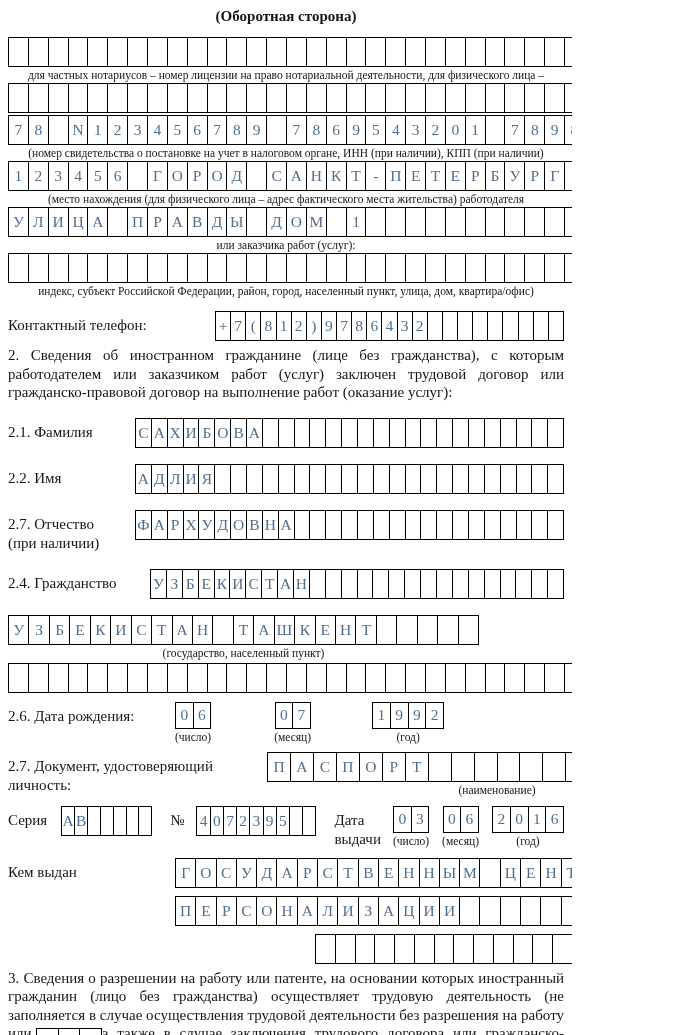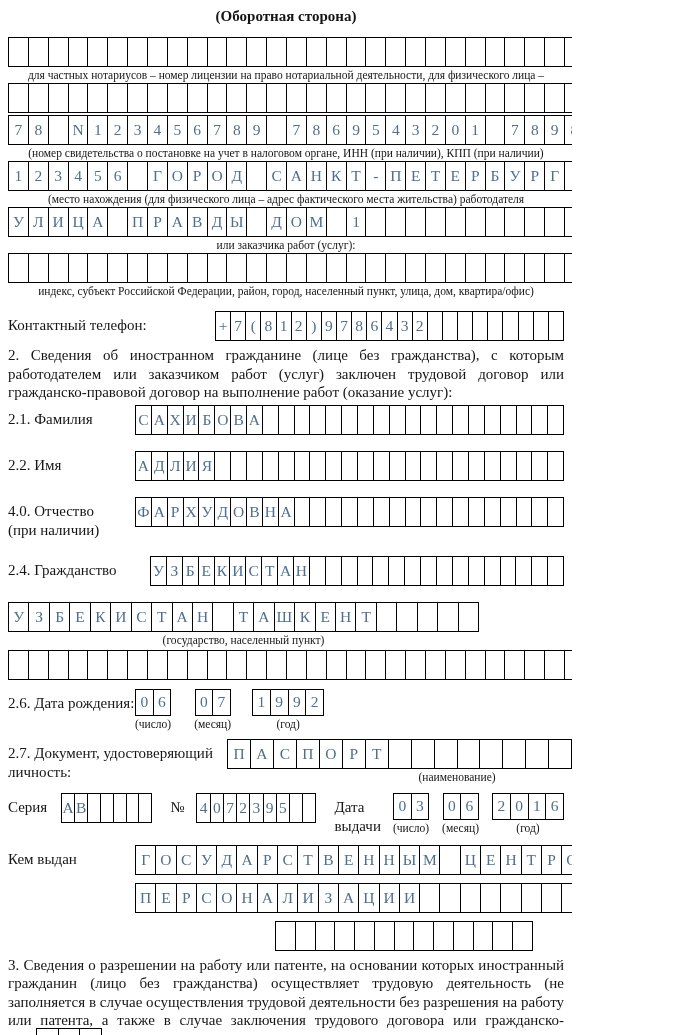--- a/index.html
+++ b/index.html
@@ -19,21 +19,21 @@
   .cell {
     flex: 1 1 0; border-left: 1px solid #000;
     display: flex; align-items: center; justify-content: center;
     font-size: 15.5px; color: #4f6f8f; overflow: hidden;
   }
   .cell:first-child { border-left: none; }
 
   .full { width: 676px; }
   .caption { font-size: 11.5px; text-align: center; margin-top: 2px; color: #151515; white-space: nowrap; }
   .mt2 { margin-top: 2px; } .mt4 { margin-top: 4px; } .mt6 { margin-top: 6px; }
-  .mt8 { margin-top: 8px; } .mt9 { margin-top: 9px; } .mt10 { margin-top: 10px; }
+  .mt8 { margin-top: 8px; } .mt9 { margin-top: 9px; gap: 40px; } .mt10 { margin-top: 10px; }
   .mt13 { margin-top: 16px; }
 
   .fieldrow { display: flex; align-items: flex-start; }
   .flabel { font-size: 15px; padding-top: 5px; line-height: 19px; }
   .w-l127 { width: 127px; flex: 0 0 127px; }
   .w-l142 { width: 142px; flex: 0 0 142px; }
   .w-l205 { width: 205px; flex: 0 0 205px; }
   .w-l215 { width: 219px; flex: 0 0 219px; }
   .w-l153 { width: 127px; flex: 0 0 127px; }
 
@@ -320,21 +320,21 @@
         <span class="cell"></span>
         <span class="cell"></span>
         <span class="cell"></span>
         <span class="cell"></span>
         <span class="cell"></span>
       </div>
   </div>
 
   <p class="para">2. Сведения об иностранном гражданине (лице без гражданства), с которым работодателем или заказчиком работ (услуг) заключен трудовой договор или гражданско-правовой договор на выполнение работ (оказание услуг):</p>
 
-  <div class="fieldrow" style="margin-top:3px">
+  <div class="fieldrow" style="margin-top:16px">
     <div class="flabel w-l127">2.1. Фамилия</div>
     <div class="cellrow w27">
         <span class="cell">С</span>
         <span class="cell">А</span>
         <span class="cell">Х</span>
         <span class="cell">И</span>
         <span class="cell">Б</span>
         <span class="cell">О</span>
         <span class="cell">В</span>
         <span class="cell">А</span>
@@ -388,21 +388,21 @@
         <span class="cell"></span>
         <span class="cell"></span>
         <span class="cell"></span>
         <span class="cell"></span>
         <span class="cell"></span>
       </div>
   </div>
 
   <div class="fieldrow mt13">
     <div class="flabel w-l127">
-      <div>4.0. Отчество</div>
+      <div>2.7. Отчество</div>
       <div>(при наличии)</div>
     </div>
     <div class="cellrow w27">
         <span class="cell">Ф</span>
         <span class="cell">А</span>
         <span class="cell">Р</span>
         <span class="cell">Х</span>
         <span class="cell">У</span>
         <span class="cell">Д</span>
         <span class="cell">О</span>

